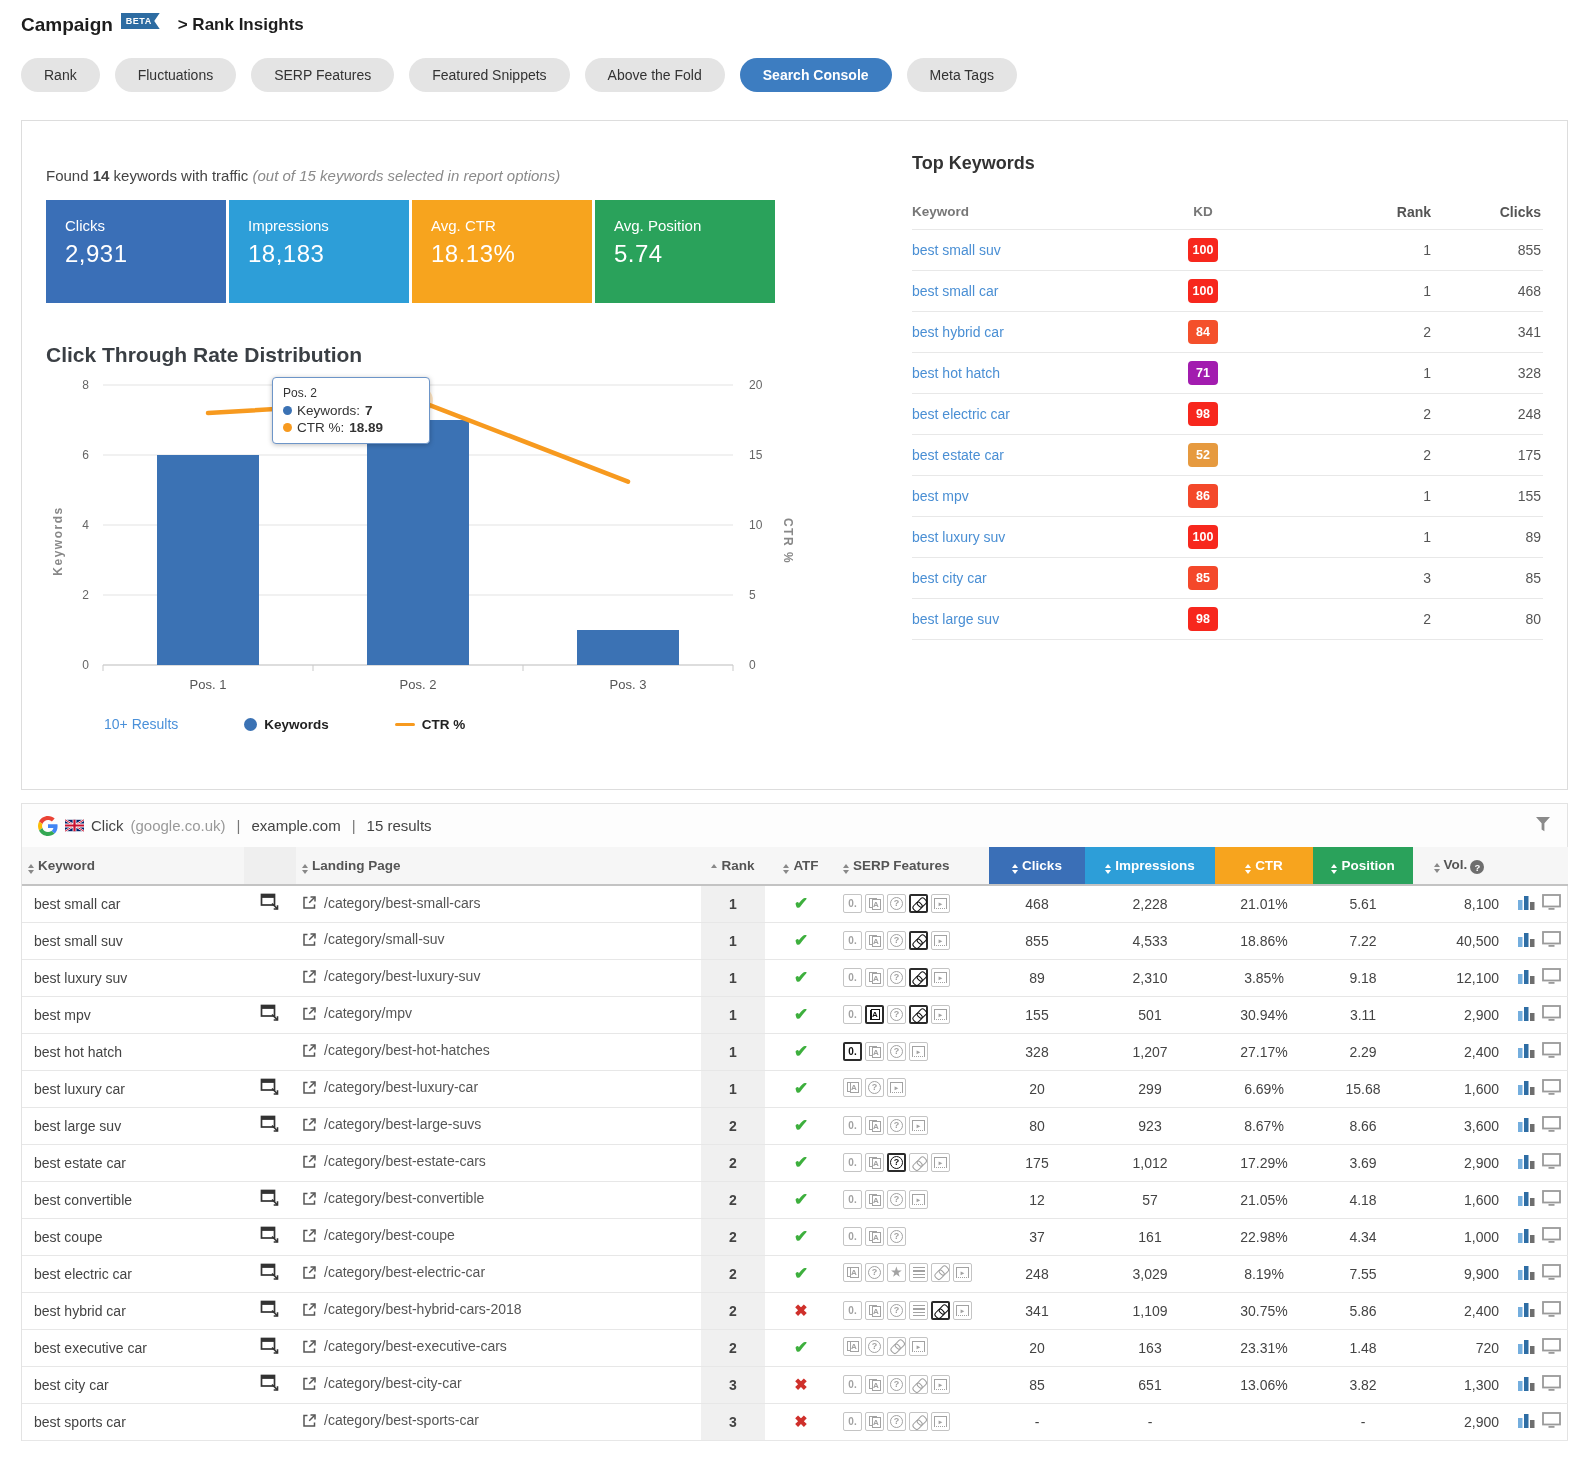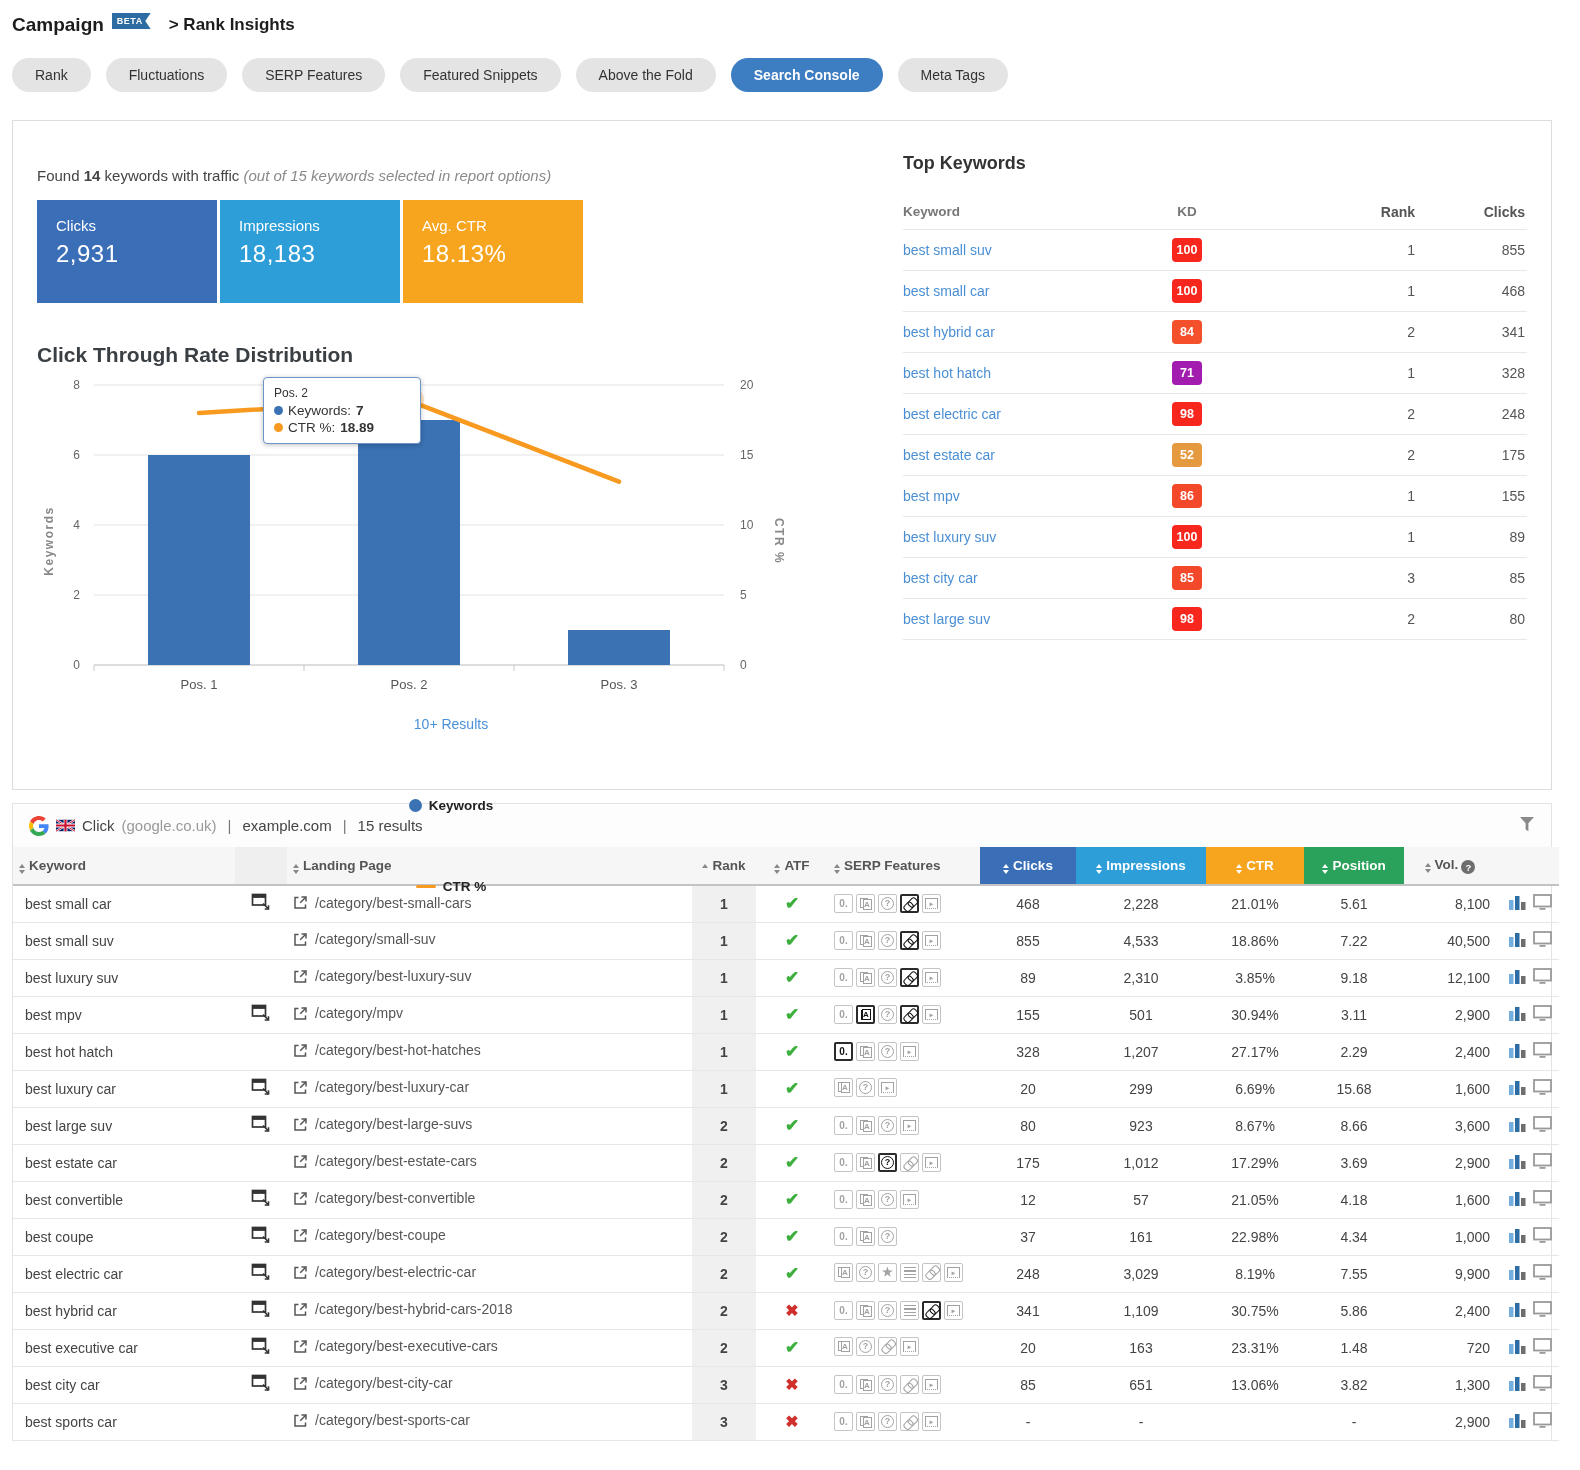--- a/index.html
+++ b/index.html
@@ -1,21 +1,21 @@
 <!DOCTYPE html>
 <html><head>
 <meta charset="utf-8">
 <style>
   * { margin:0; padding:0; box-sizing:border-box; }
   html,body { background:#fff; }
   body {
     width:1580px; height:1470px; position:relative;
     font-family:"Liberation Sans", sans-serif; color:#333; overflow:hidden;
   }
-  .page { padding:10px 28px 0 12px; }
+  .page { padding:10px 12px 0 12px;margin-left:9px; }
 
   
   .breadcrumb { display:flex; align-items:center; gap:8px; height:30px; }
   .breadcrumb .app { font-size:19px; font-weight:bold; color:#1d1d1d; }
   .beta-badge {
     background:#2d6ca2; color:#fff; font-size:9px; font-weight:bold;
     padding:3px 8px 3px 5px; letter-spacing:.5px;
     clip-path:polygon(0 0,100% 0,86% 50%,100% 100%,0 100%);
     position:relative; top:-4px;
   }
@@ -57,21 +57,21 @@
 
   .tooltip {
     position:absolute; left:226px; top:6px; width:158px;
     background:#fff; border:1px solid #6d95c8; border-radius:4px;
     box-shadow:0 1px 5px rgba(0,0,0,.25); padding:8px 10px; z-index:5;
   }
   .tt-title { font-size:12px; color:#333; margin-bottom:3px; }
   .tt-row { font-size:13.5px; color:#333; display:flex; align-items:center; gap:5px; margin-top:2px; }
   .dot { width:9px; height:9px; border-radius:50%; display:inline-block; flex:none; }
 
-  .legend { display:flex; align-items:center; margin:10px 0 0 58px; gap:66px;flex-direction:column; }
+  .legend { display:flex; align-items:center; margin:10px 0 0 58px; gap:66px; }
   .legend a { color:#4a90d9; font-size:14px; text-decoration:none; cursor:pointer; }
   .lg-item { display:flex; align-items:center; gap:7px; font-size:13.5px; font-weight:bold; color:#222; }
   .lg-dot { width:13px; height:13px; border-radius:50%; background:#3b72b4; }
   .lg-dash { width:20px; height:3px; background:#f79a1f; border-radius:2px; }
 
   
   .tk-title { font-size:18px; font-weight:bold; color:#333; margin-bottom:20px; }
   .tk-grid { width:100%; }
   .tk-row { display:grid; grid-template-columns:1fr 120px 170px 110px; align-items:center;
             height:41px; border-bottom:1px solid #e8e8e8; }
@@ -187,20 +187,24 @@
               <div class="lbl">Clicks</div>
               <div class="val">2,931</div>
             </div>
             <div class="stat-card" style="background: rgb(45, 158, 216);">
               <div class="lbl">Impressions</div>
               <div class="val">18,183</div>
             </div>
             <div class="stat-card" style="background: rgb(247, 164, 30);">
               <div class="lbl">Avg. CTR</div>
               <div class="val">18.13%</div>
+            </div>
+            <div class="stat-card" style="background: rgb(42, 162, 91);">
+              <div class="lbl">Avg. Position</div>
+              <div class="val">5.74</div>
             </div>
           </div>
         <h2 class="chart-title">Click Through Rate Distribution</h2>
         <div class="chart-wrap" id="chart">
             <svg width="755" height="325">
               <line x1="57" y1="294" x2="687" y2="294" stroke="#e3e3e3"></line>
               <text x="43" y="298" text-anchor="end" class="tick">0</text>
               <line x1="57" y1="224" x2="687" y2="224" stroke="#e3e3e3"></line>
               <text x="43" y="228" text-anchor="end" class="tick">2</text>
               <line x1="57" y1="154" x2="687" y2="154" stroke="#e3e3e3"></line>

